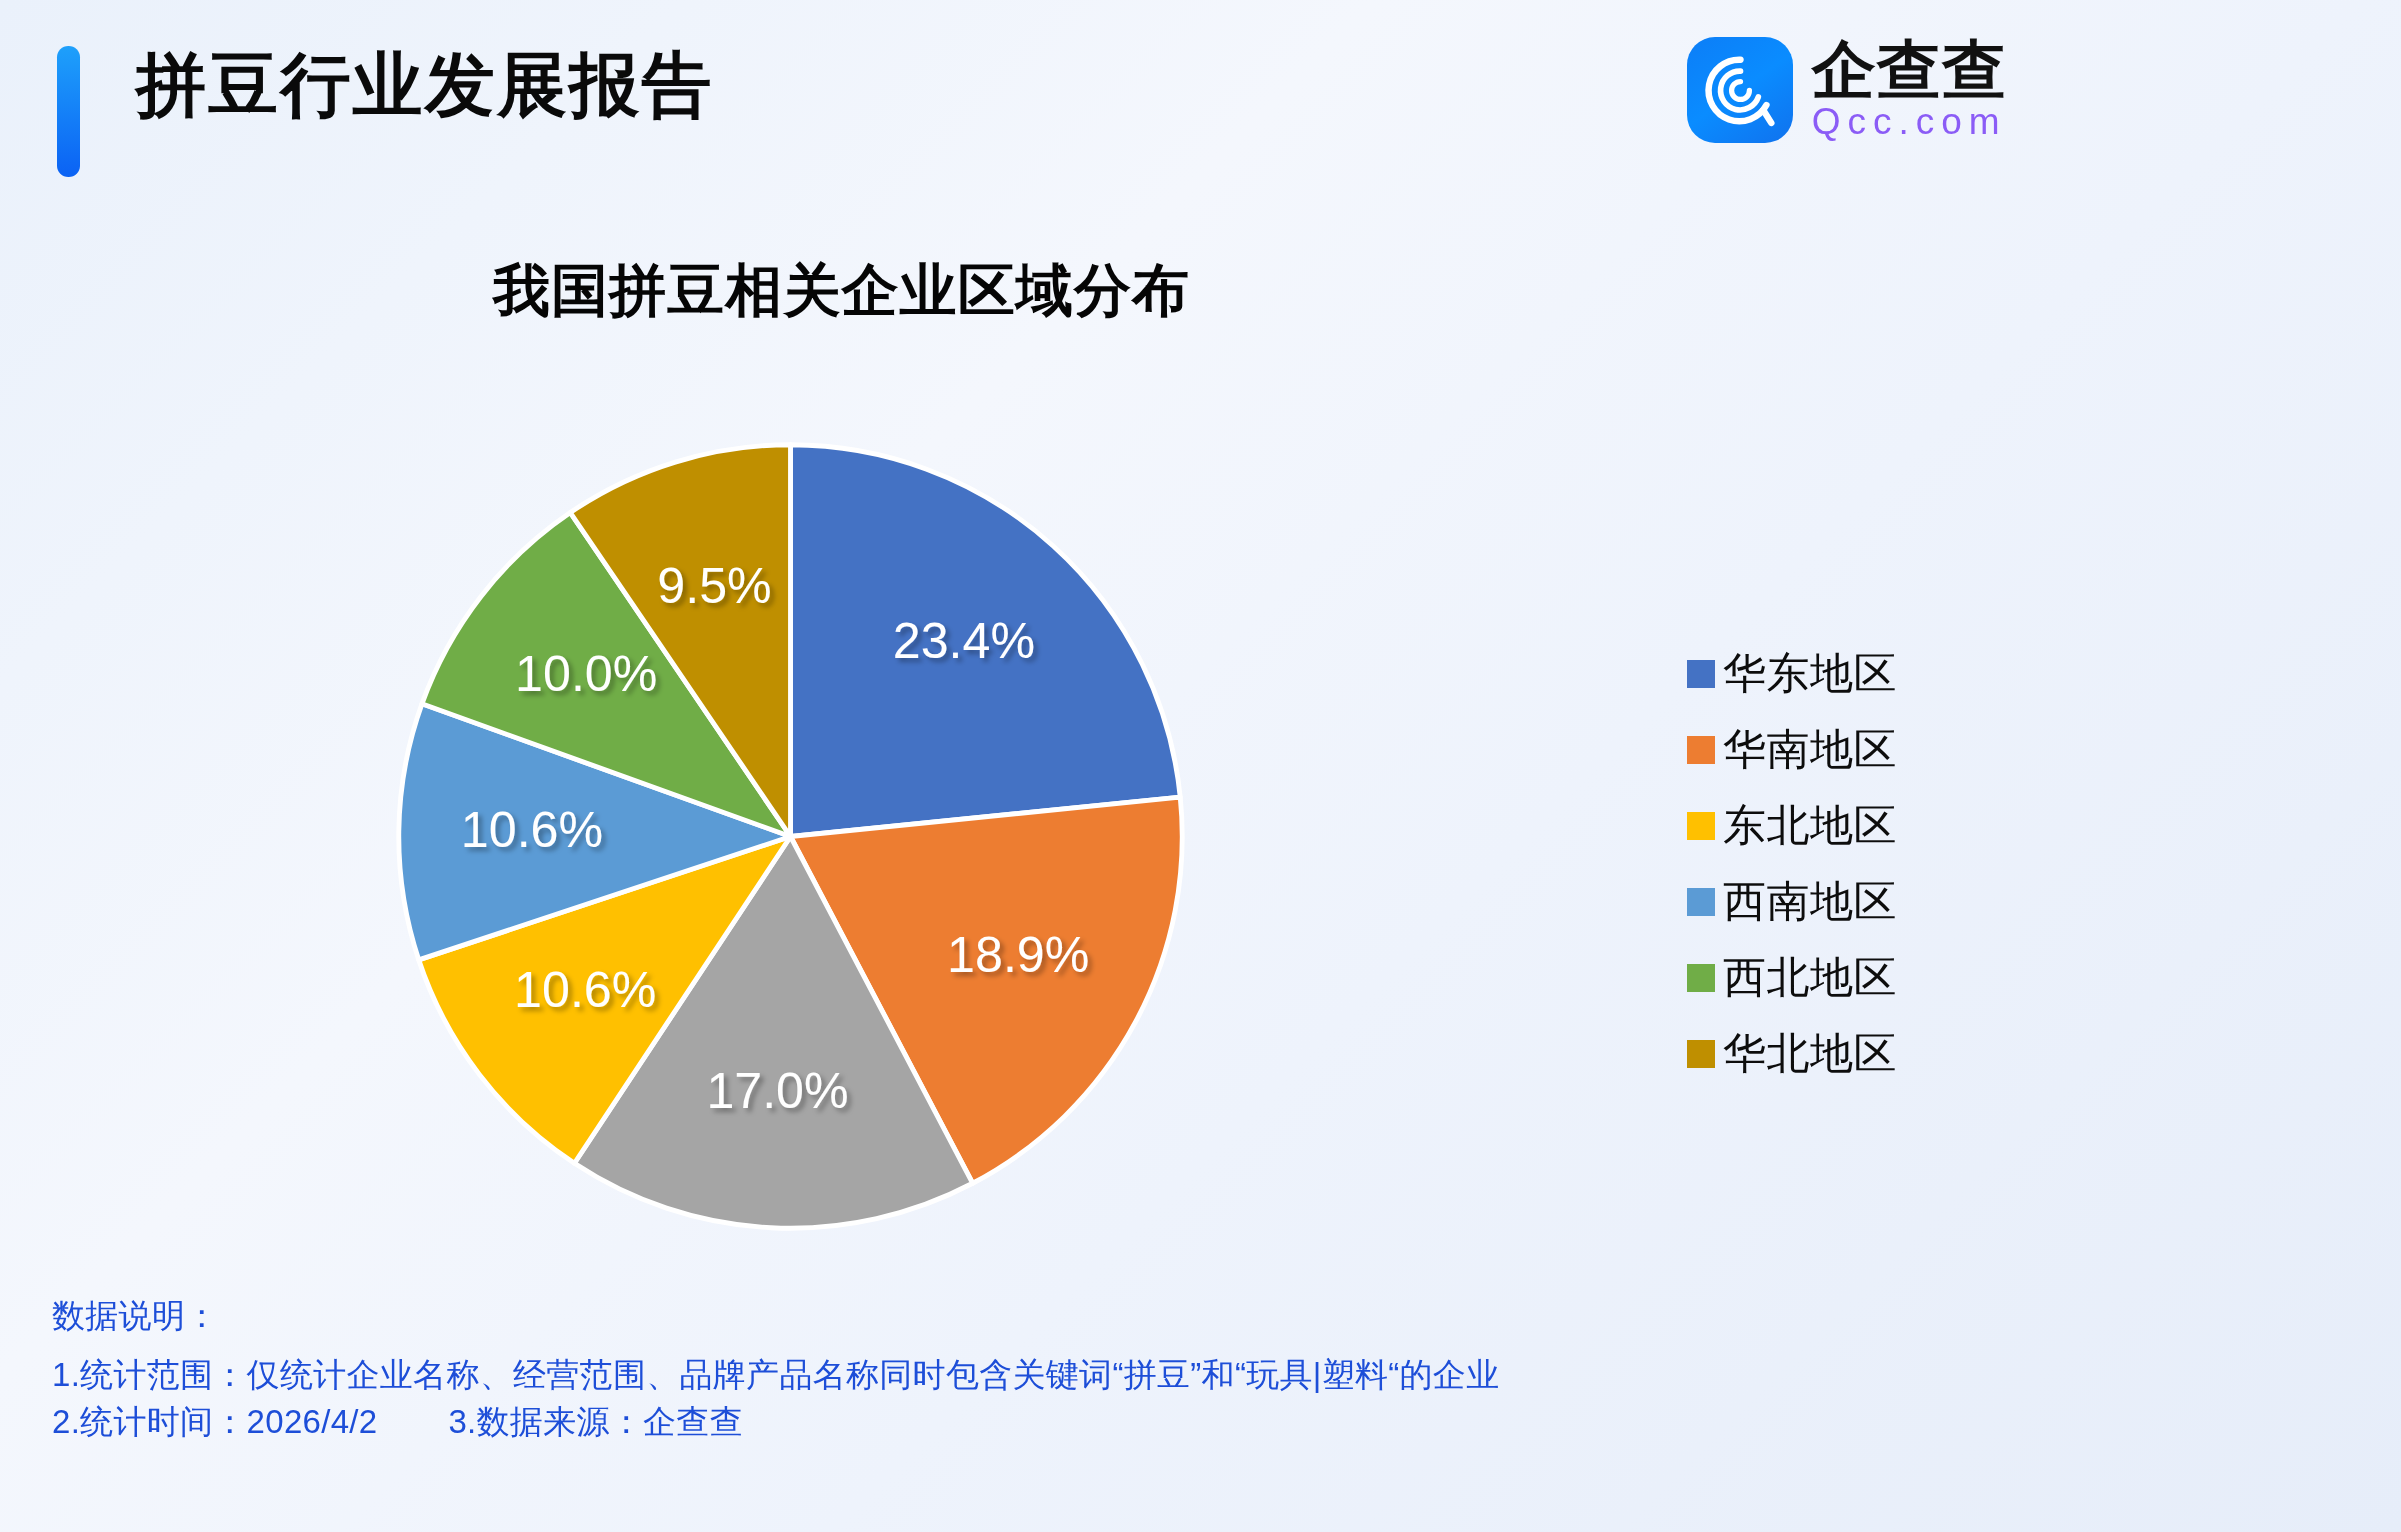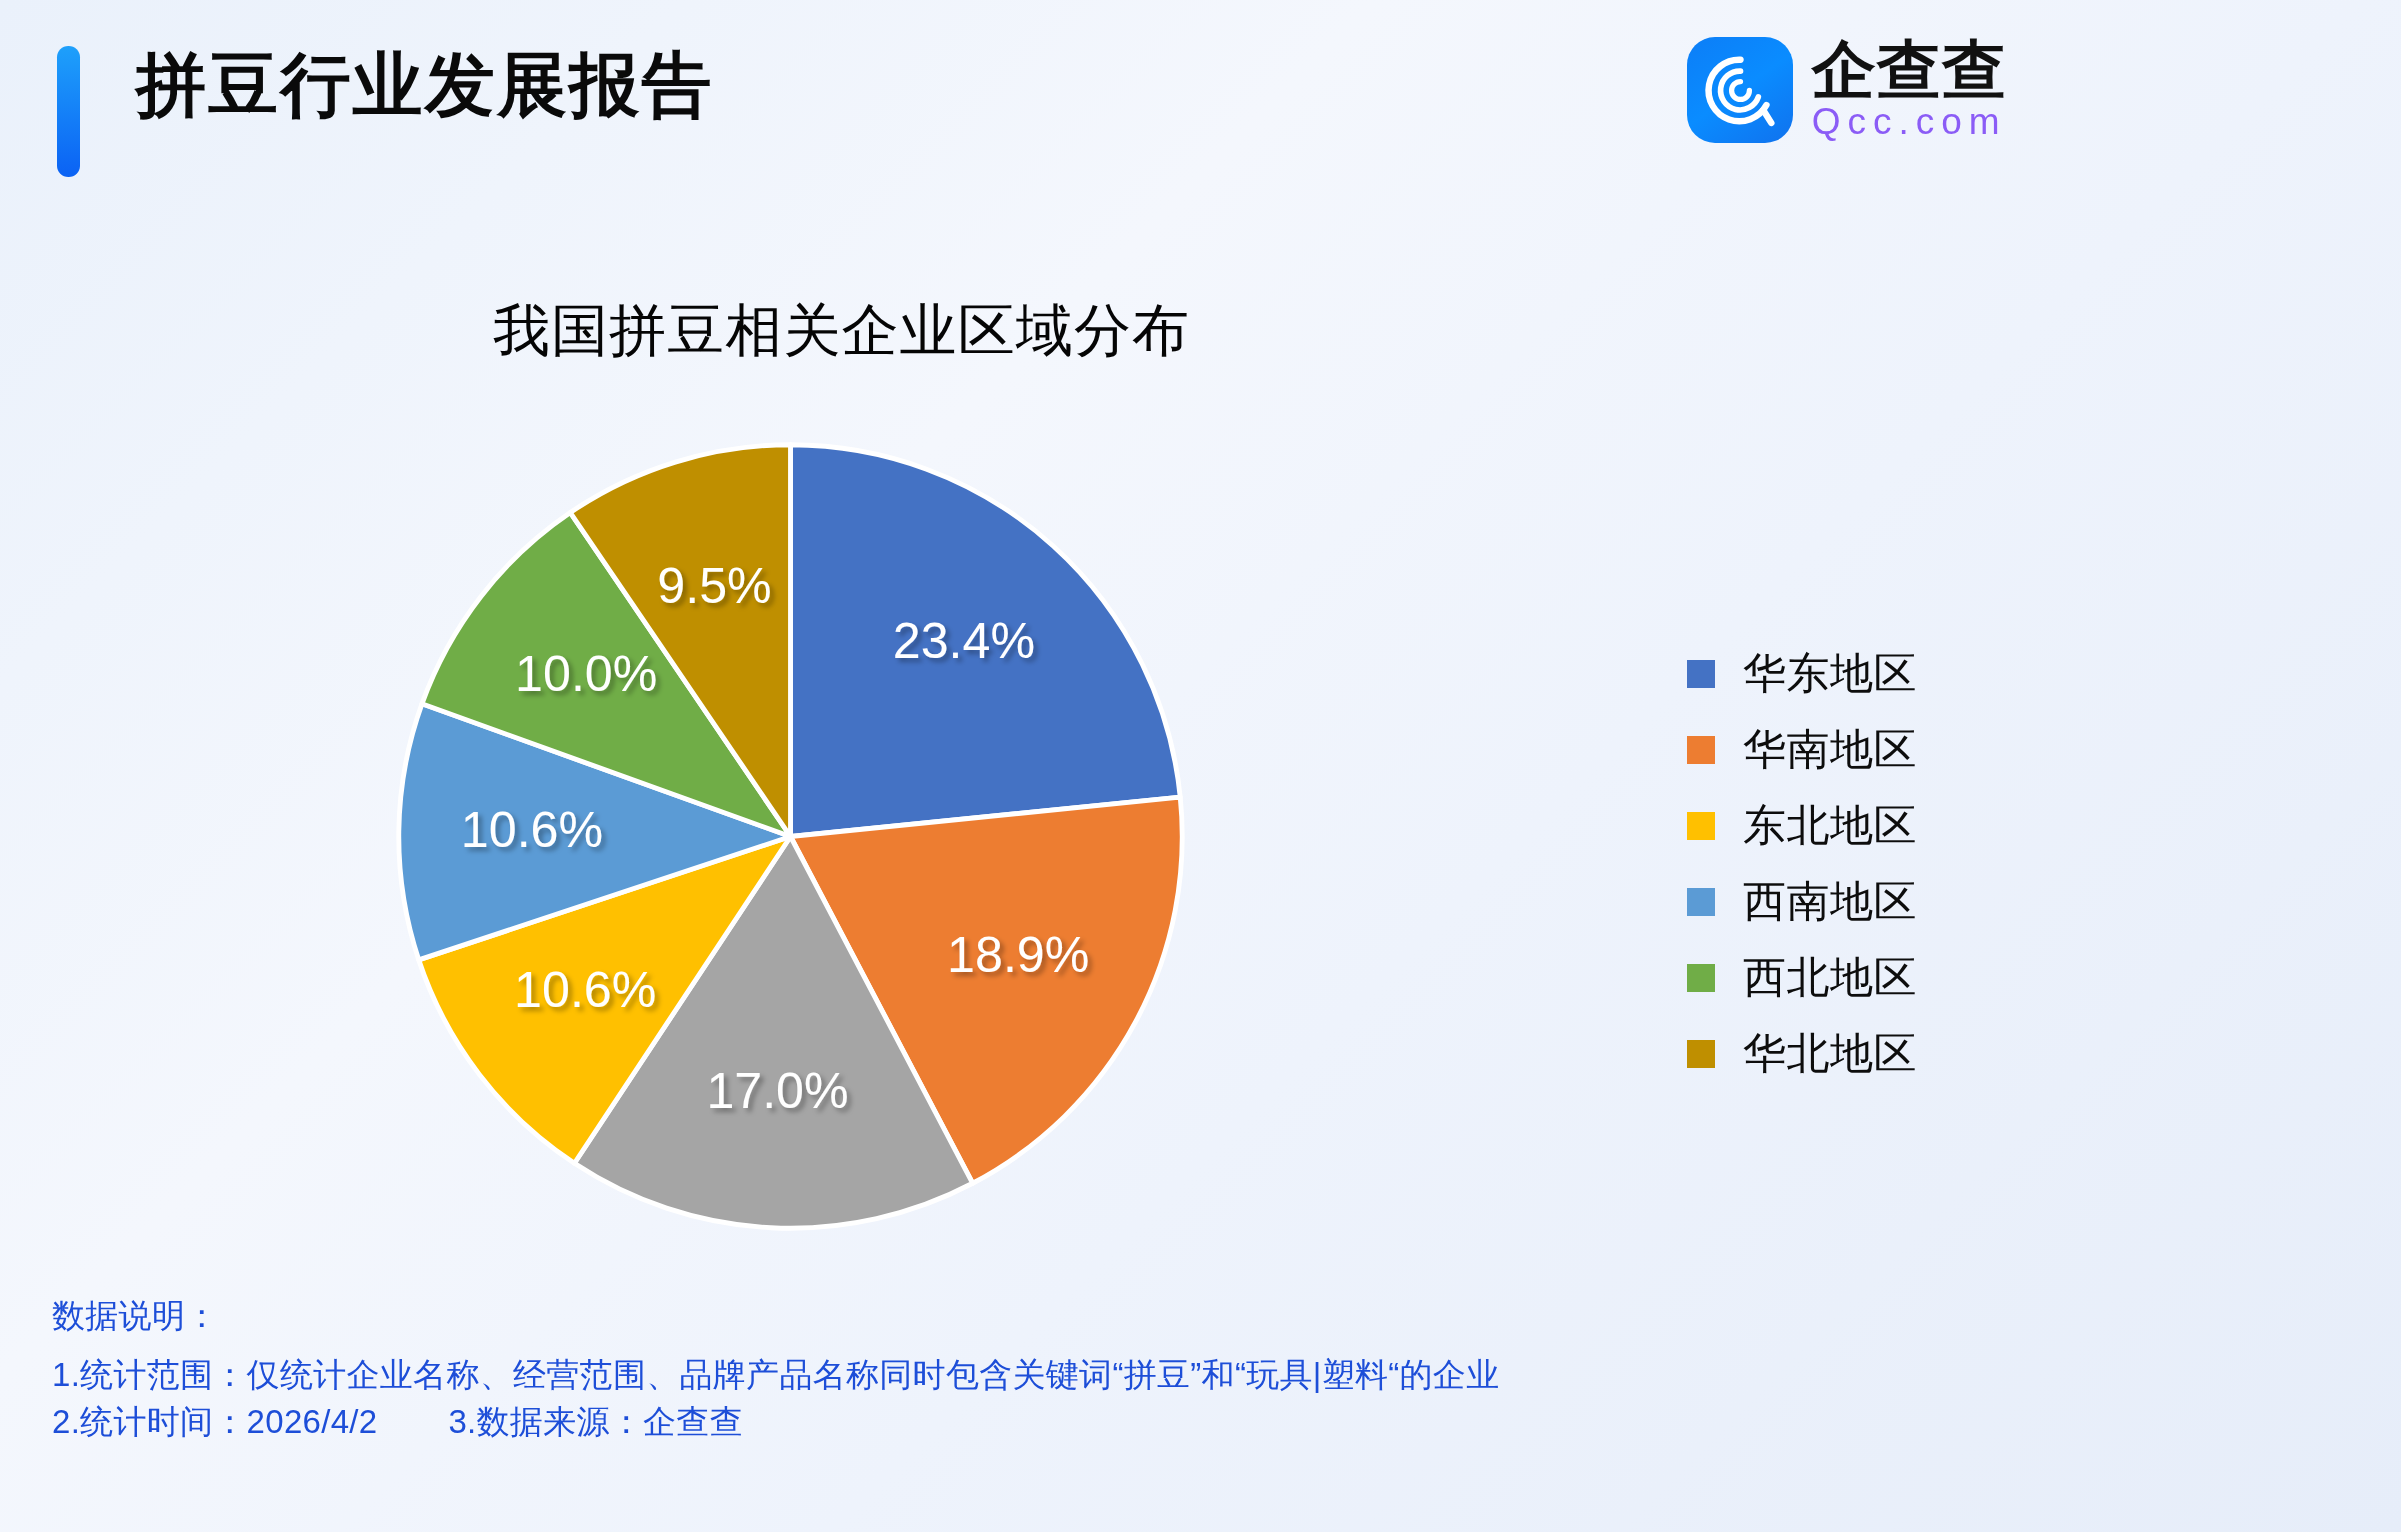--- a/index.html
+++ b/index.html
@@ -86,25 +86,24 @@
   }
 
   
   #chart-title {
     position: absolute;
     top: 253px;
     left: 0;
     width: 1683px;
     text-align: center;
     font-size: 57px;
-    font-weight: normal;
+    font-weight: bold;
     color: #050505;
     letter-spacing: 1.1px;
     white-space: nowrap;
-    margin-top: 40px;
   }
   #pie-area {
     position: absolute;
     left: 395px;
     top: 441px;
     width: 791px;
     height: 791px;
   }
   #pie-svg {
     width: 791px;
@@ -125,21 +124,21 @@
     left: 1687px;
     top: 636px;
     display: flex;
     flex-direction: column;
     gap: 0;
   }
   .legend-item {
     display: flex;
     align-items: center;
     height: 76px;
-    gap: 28px;
+    gap: 8px;
   }
   .legend-swatch {
     width: 28px;
     height: 28px;
     flex: 0 0 auto;
   }
   .legend-label {
     font-size: 43px;
     color: #0d0d0d;
     letter-spacing: 0.5px;

